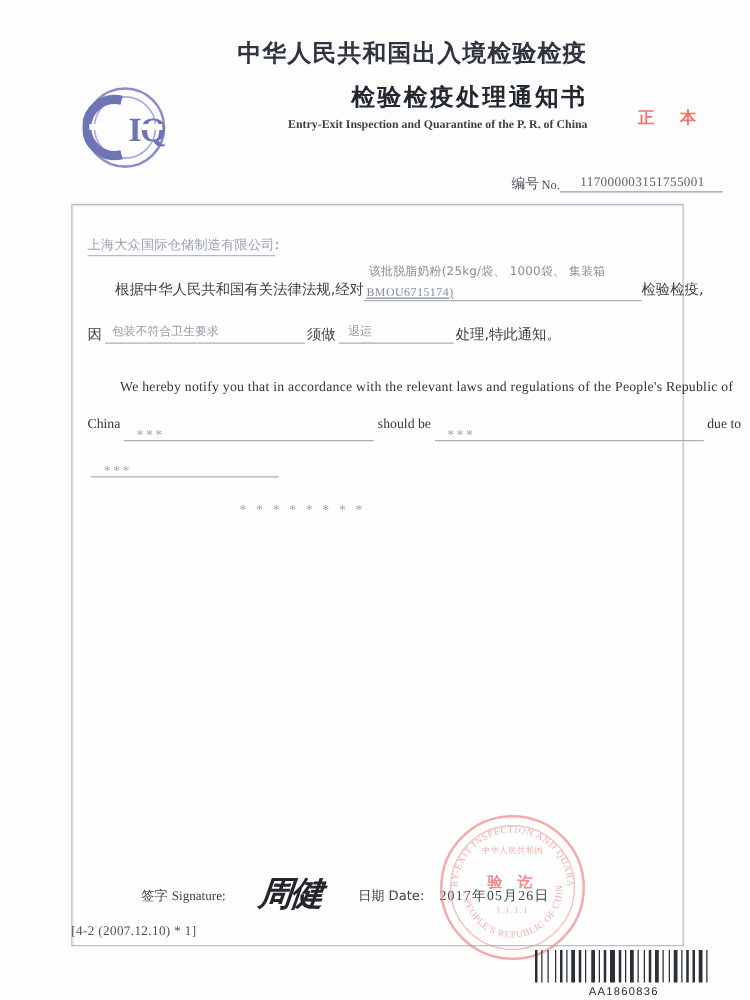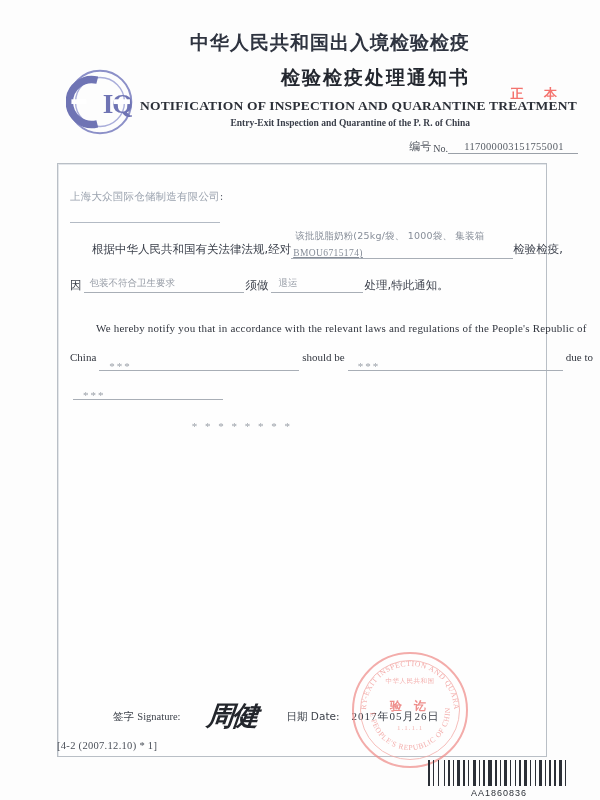--- a/index.html
+++ b/index.html
@@ -125,21 +125,21 @@
     position: absolute;
     left: 12px; top: 22px; right: 12px;
   }
 
   .addressee {
     font-family: "DejaVu Sans", sans-serif;
     font-size: 10.5px;
     color: #9aa2ae;
     border-bottom: 1px solid #b3bac4;
     display: inline-block;
-    padding-bottom: 18px;
+    padding-bottom: 1px;
     letter-spacing: 0.2px;
   }
   .addressee-colon {
     font-family: "DejaVu Sans", sans-serif;
     font-size: 10.5px;
     color: #5d636d;
   }
 
   
   .para1 {
@@ -417,21 +417,20 @@
         <path d="M46 18 A33 33 0 1 0 46 82" fill="none" stroke="#6f74b4" stroke-width="11"></path>
         <text x="54" y="66" font-family="Liberation Serif, serif" font-size="40" font-weight="bold" fill="#6f74b4" letter-spacing="-2">IQ</text>
         <rect x="8" y="46" width="22" height="7" fill="#ffffff"></rect>
         <rect x="70" y="46" width="24" height="7" fill="#ffffff"></rect>
       </svg>
     </div>
 
     <div class="title-block">
       <div class="title-cn1">中华人民共和国出入境检验检疫</div>
       <div class="title-cn2">检验检疫处理通知书</div>
-      <div class="title-en1">NOTIFICATION OF INSPECTION AND QUARANTINE TREATMENT</div>
       <div class="title-en2">Entry-Exit Inspection and Quarantine of the P. R. of China</div>
     </div>
 
     <div class="copy-mark">正 本</div>
   </div>
 
   <div class="number-row">
     <span class="number-label-cn">编号</span>
     <span class="number-label-en">No.</span>
     <span class="number-value">117000003151755001</span>

